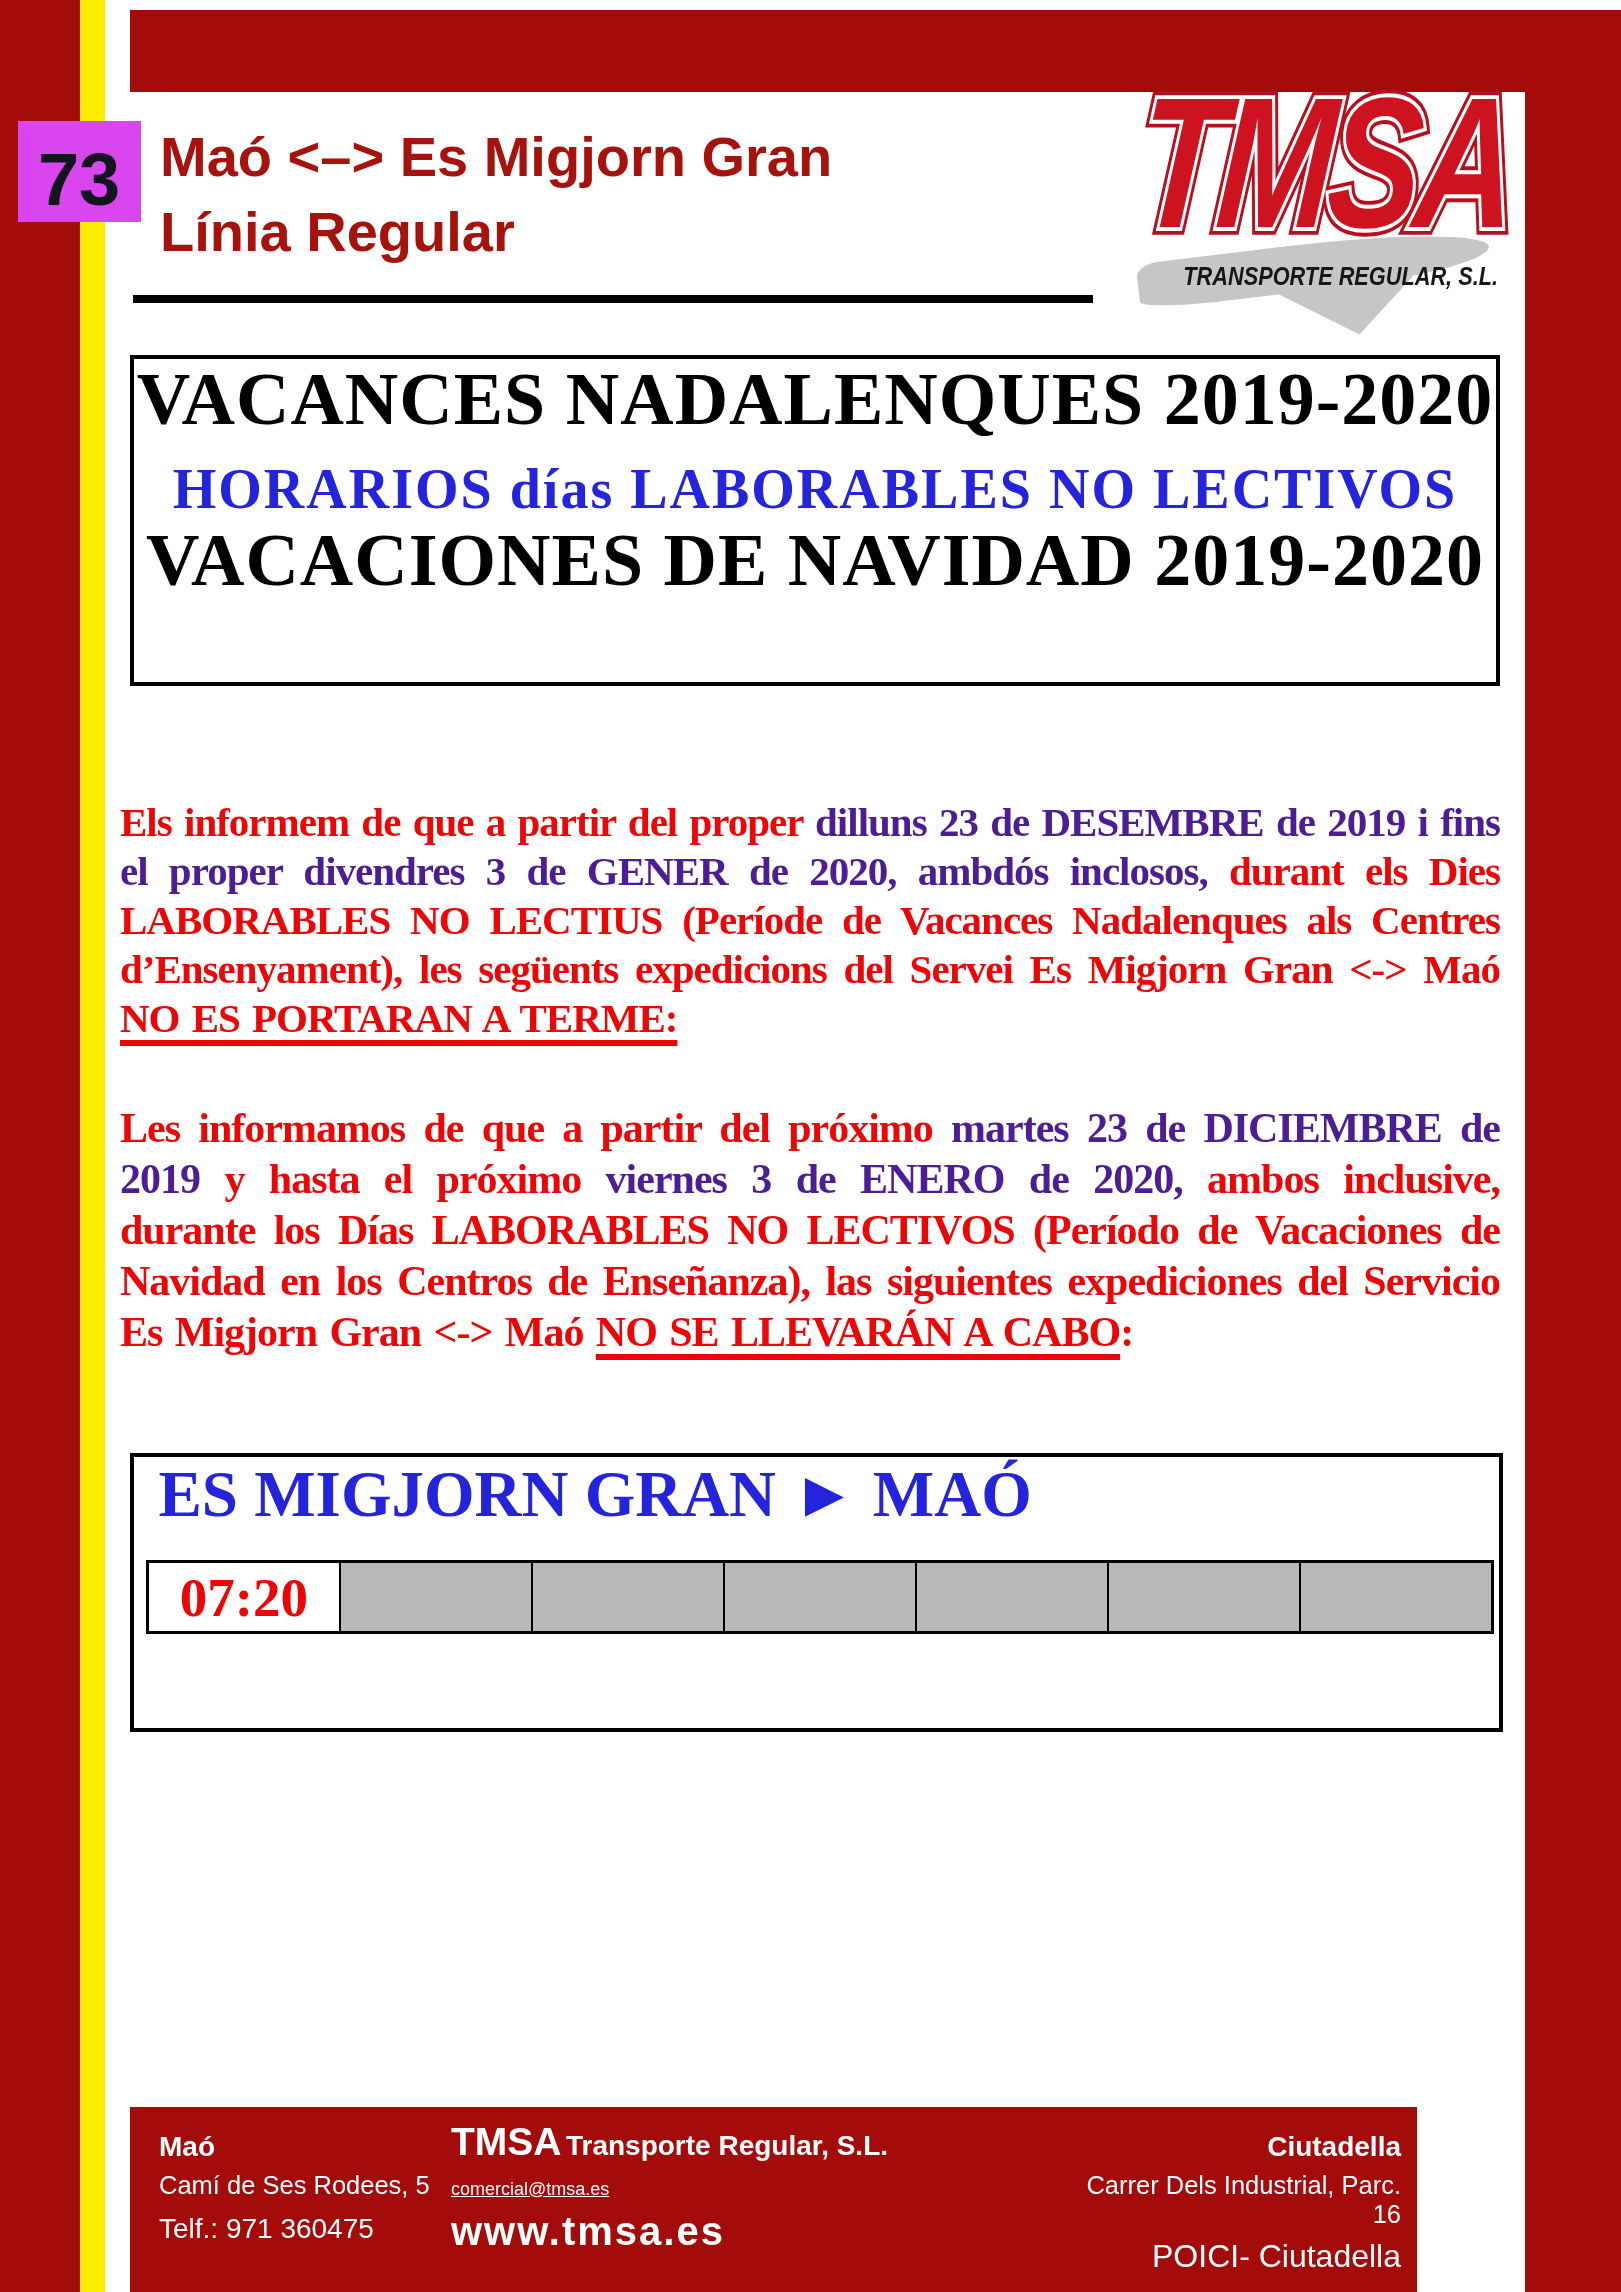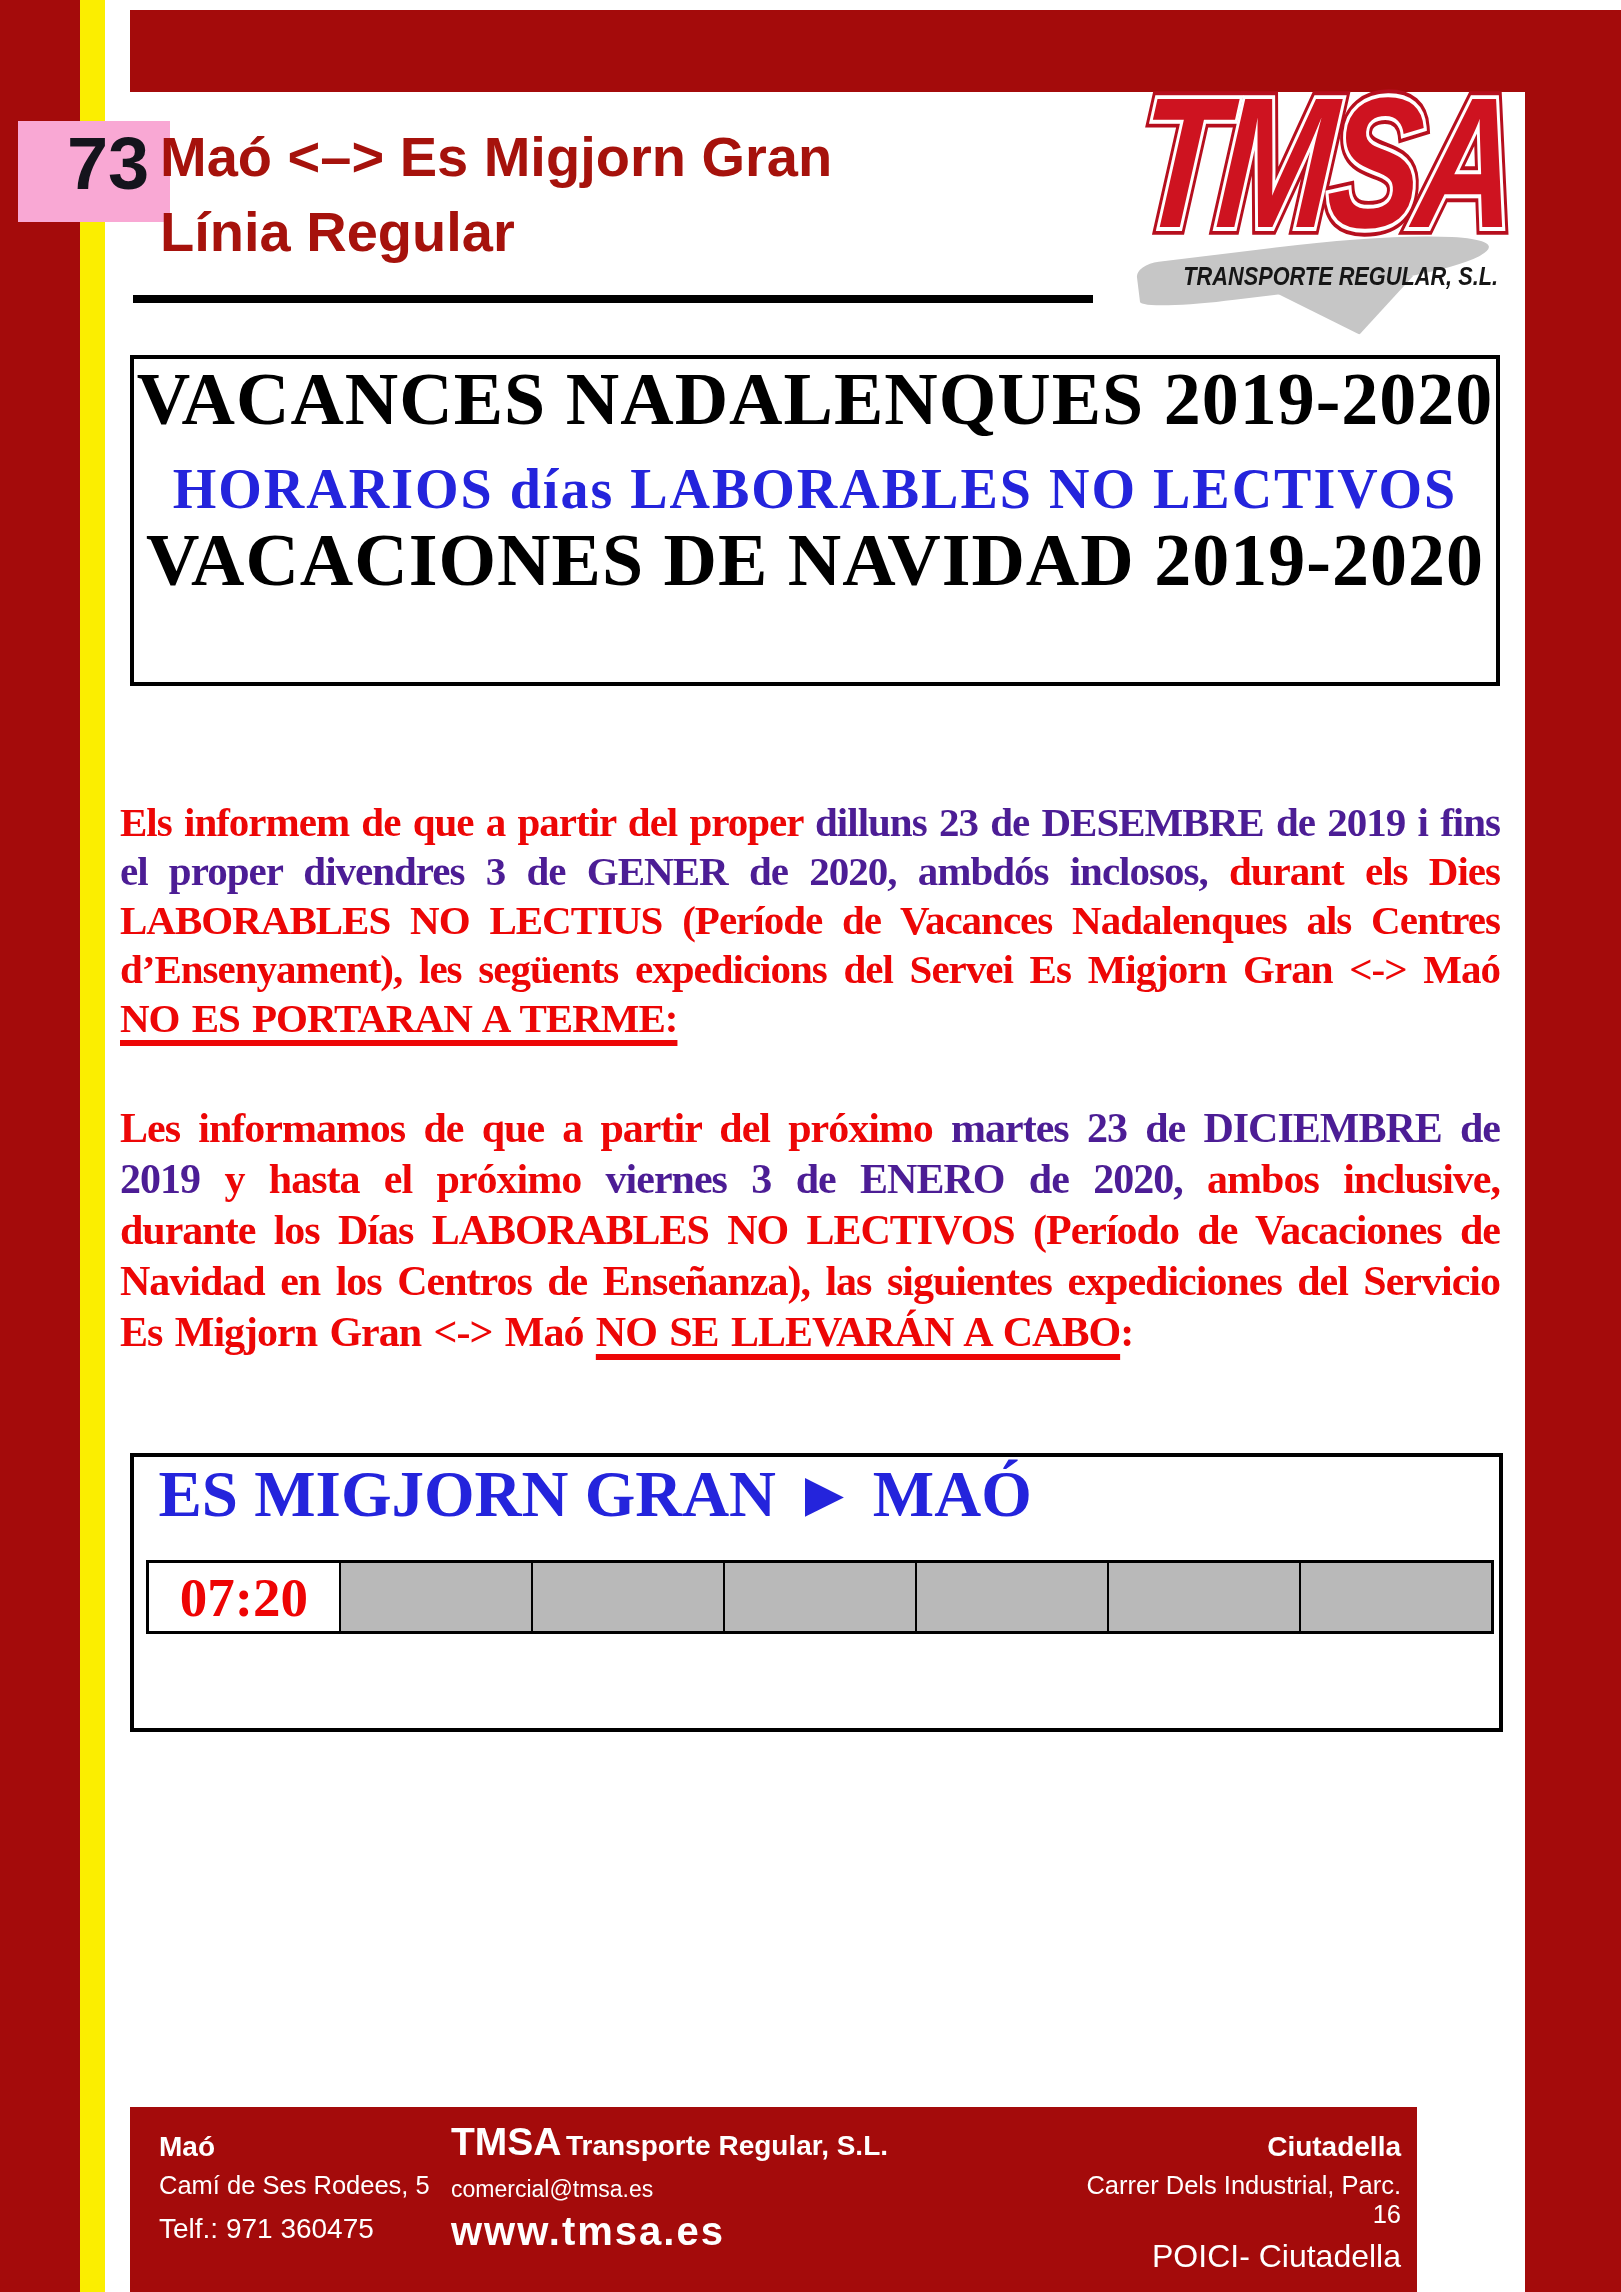--- a/index.html
+++ b/index.html
@@ -7,23 +7,23 @@
         font-family:"Liberation Sans",sans-serif;}
   .abs{position:absolute;}
 
   
   .band-left{left:0;top:0;width:80px;height:2293px;background:#A40B0B;}
   .stripe-yellow{left:80px;top:0;width:24.5px;height:2293px;background:#FBEE00;}
   .band-top{left:130px;top:9.8px;width:1491px;height:82px;background:#A40B0B;}
   .band-right{left:1525px;top:92px;width:96px;height:2200px;background:#A40B0B;}
 
   
-  .badge{left:17.6px;top:121px;width:123px;height:101px;background:#f9a8d4;
-         display:flex;align-items:flex-start;justify-content:center;
-         font-weight:bold;font-size:74px;color:#14141C;padding-left:29px;}
+  .badge{left:17.6px;top:121px;width:123px;height:101px;background:#d946ef;
+         display:flex;align-items:flex-end;justify-content:center;
+         font-weight:bold;font-size:74px;color:#14141C;}
 
   
   .title{left:160px;top:119px;width:980px;font-weight:bold;color:#A6120C;
          font-size:56px;line-height:75px;white-space:nowrap;}
   .title-rule{left:133px;top:295px;width:960px;height:7.8px;background:#000;}
 
   
   .logo{left:1142px;top:108px;width:368px;height:230px;}
   .swoosh1{left:-4.9px;top:135px;width:353px;height:47px;background:#C6C6C6;
            transform:rotate(-7deg);border-radius:10% 90% 60% 40%/40% 80% 70% 30%;z-index:0;}
@@ -71,21 +71,21 @@
 
   
   .footer{left:130px;top:2107px;width:1287px;height:185px;background:#A40B0B;color:#fff;}
   .f-left{position:absolute;left:29px;top:23.5px;}
   .f-city{font-weight:bold;font-size:28px;line-height:31px;}
   .f-addr{font-size:25.5px;line-height:29px;margin-top:9.8px;text-align:right;}
   .f-extra{font-size:28px;line-height:31px;margin-top:12.7px;}
   .f-center{position:absolute;left:321px;top:13px;width:686px;text-align:left;}
   .f-brand{font-weight:bold;font-size:39px;}
   .f-company{font-weight:bold;font-size:28px;}
-  .f-email{font-size:23px;line-height:31px;margin-top:9.8px;}
+  .f-email{font-size:18px;line-height:31px;margin-top:9.8px;text-decoration:underline;}
   .f-web{font-weight:bold;font-size:40px;line-height:43px;margin-top:4.9px;letter-spacing:2px;}
   .f-right{position:absolute;left:945px;top:23.5px;width:326px;text-align:right;}
   .f-right .f-addr{font-size:25.5px;}
   .f-station{font-size:32px;line-height:35px;margin-top:9.8px;}
 </style>
 </head>
 <body>
 
 <div class="page">
 

